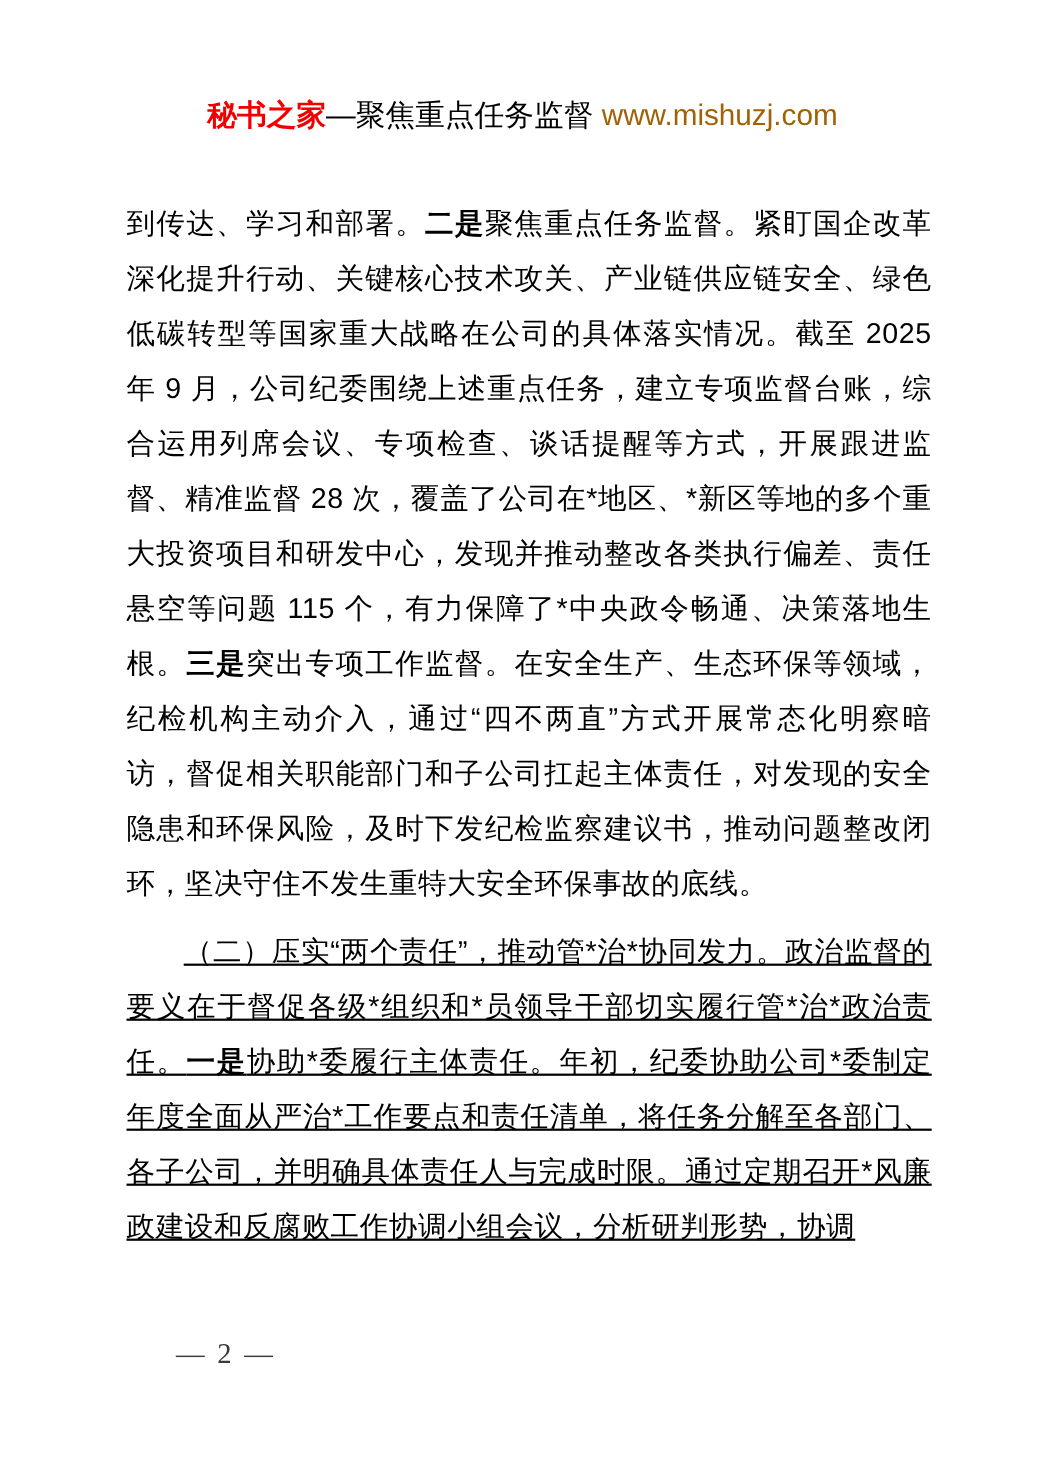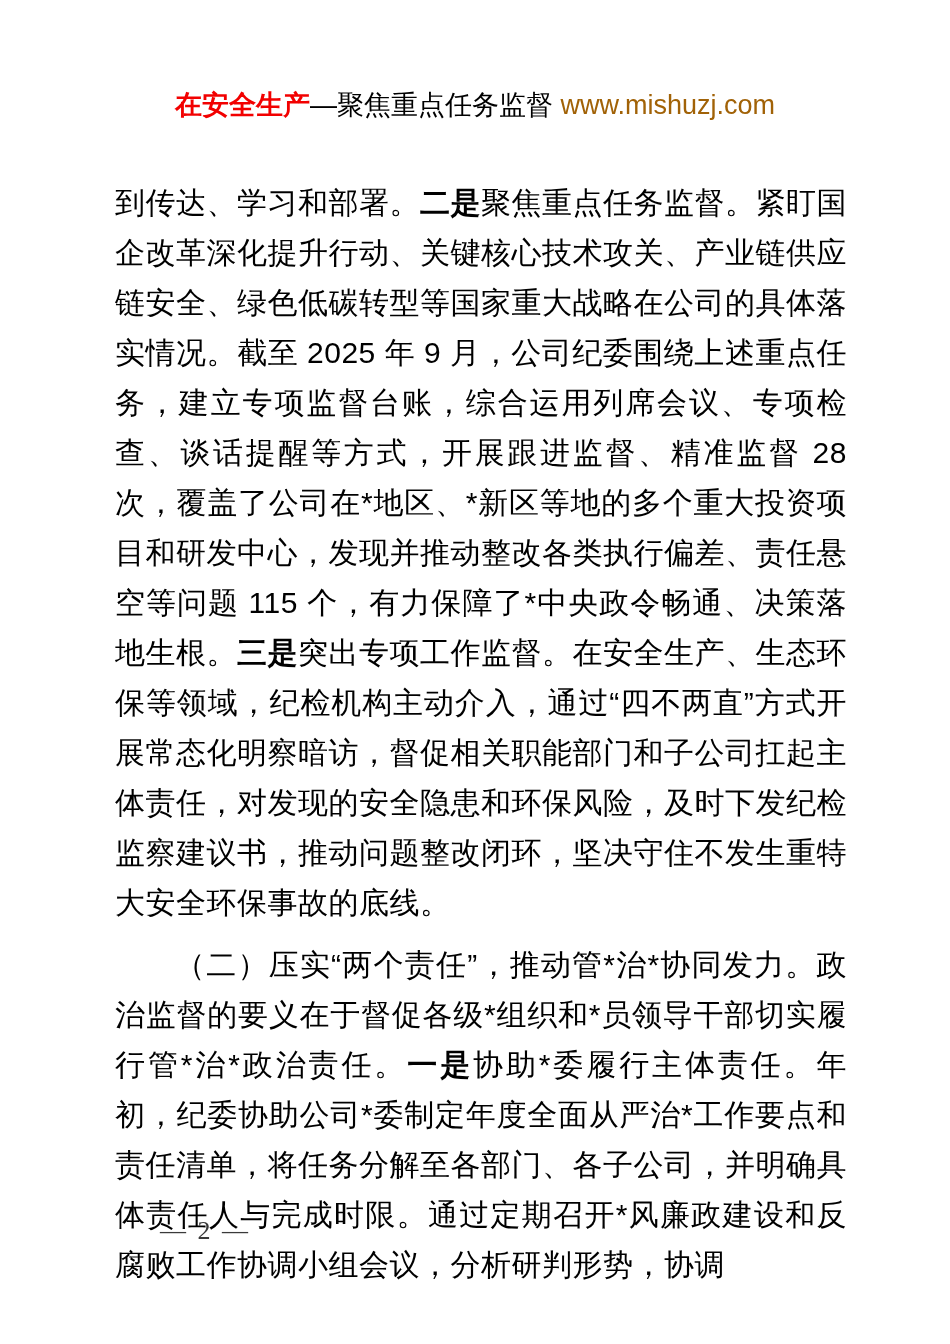--- a/index.html
+++ b/index.html
@@ -29,57 +29,58 @@
     font-weight: bold;
   }
   .site-header .tagline {
     color: #000000;
   }
   .content {
     position: absolute;
     left: 115px;
     top: 178px;
     width: 732px;
-    font-size: 30px;
+    font-size: 26px;
     line-height: 50px;
     color: #000000;
     text-align: justify;
     text-justify: inter-character;
     letter-spacing: 0.5px;
   }
   .content p {
     margin: 0;
     padding: 0;
   }
   .content p.indent {
     text-indent: 2em;
   }
   .content p.para-gap {
     margin-top: 12px;
+    text-decoration: underline;
   }
   .content b {
     font-weight: bold;
   }
   .page-footer {
     position: absolute;
     left: 160px;
     top: 1216px;
     font-family: "Liberation Serif", serif;
     font-size: 26px;
     color: #3a3a3a;
     word-spacing: 5px;
   }
 </style>
 </head>
 <body>
 
 <div class="page">
 
   <div class="site-header">
-    <span class="brand" style="color: rgb(242, 0, 0);">在安全生产</span><span class="tagline" style="color: rgb(0, 0, 0);">—聚焦重点任务监督 </span><span class="url" style="color: #a16207;">www.mishuzj.com</span>
+    <span class="brand" style="color: rgb(242, 0, 0);">秘书之家</span><span class="tagline" style="color: rgb(0, 0, 0);">—聚焦重点任务监督 </span><span class="url" style="color: #a16207;">www.mishuzj.com</span>
   </div>
 
   <div class="content">
     <p>
       <span>到传达、学习和部署。</span><b>二是</b><span>聚焦重点任务监督。紧盯国企改革深化提升行动、关键核心技术攻关、产业链供应链安全、绿色低碳转型等国家重大战略在公司的具体落实情况。截至 2025 年 9 月，公司纪委围绕上述重点任务，建立专项监督台账，综合运用列席会议、专项检查、谈话提醒等方式，开展跟进监督、精准监督 28 次，覆盖了公司在*地区、*新区等地的多个重大投资项目和研发中心，发现并推动整改各类执行偏差、责任悬空等问题 115 个，有力保障了*中央政令畅通、决策落地生根。</span><b>三是</b><span>突出专项工作监督。在安全生产、生态环保等领域，纪检机构主动介入，通过“四不两直”方式开展常态化明察暗访，督促相关职能部门和子公司扛起主体责任，对发现的安全隐患和环保风险，及时下发纪检监察建议书，推动问题整改闭环，坚决守住不发生重特大安全环保事故的底线。</span>
     </p>
     <p class="indent para-gap">
       <span>（二）压实“两个责任”，推动管*治*协同发力。政治监督的要义在于督促各级*组织和*员领导干部切实履行管*治*政治责任。</span><b>一是</b><span>协助*委履行主体责任。年初，纪委协助公司*委制定年度全面从严治*工作要点和责任清单，将任务分解至各部门、各子公司，并明确具体责任人与完成时限。通过定期召开*风廉政建设和反腐败工作协调小组会议，分析研判形势，协调</span>
     </p>
   </div>

